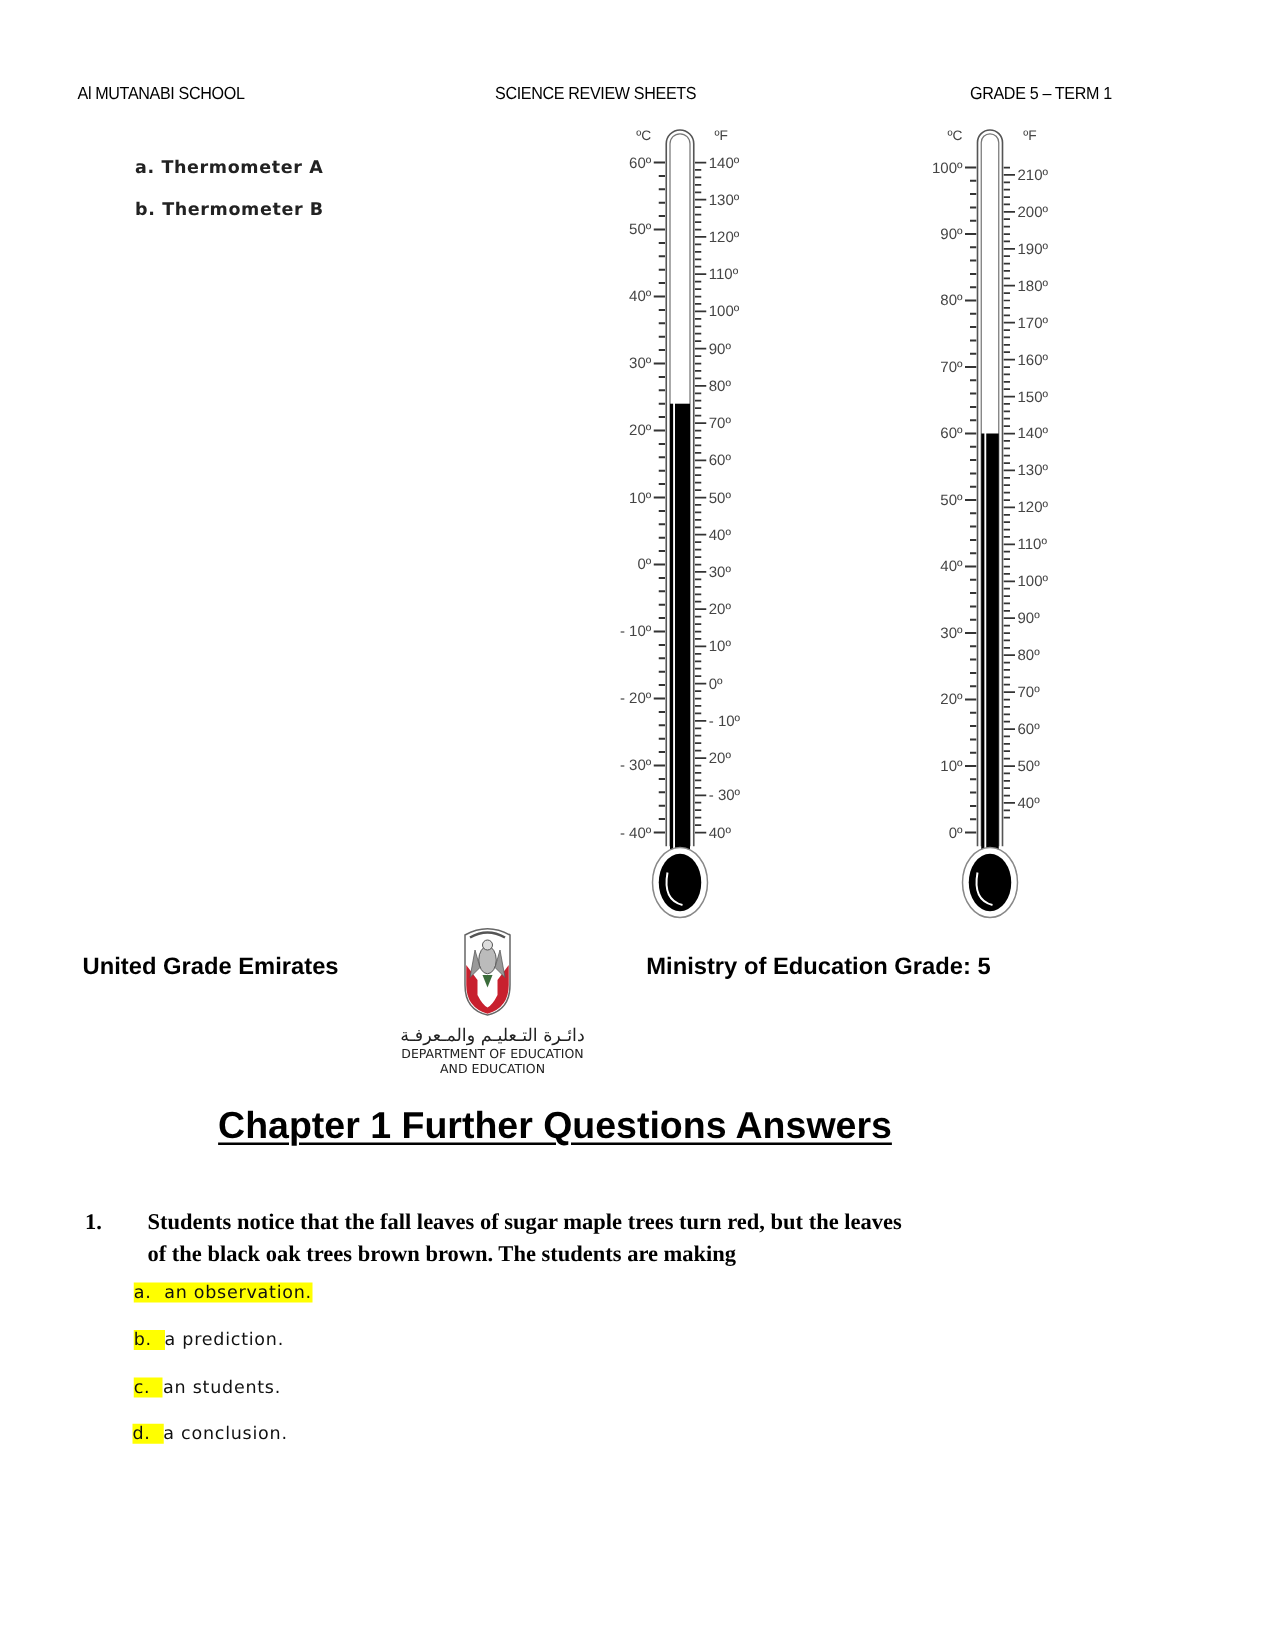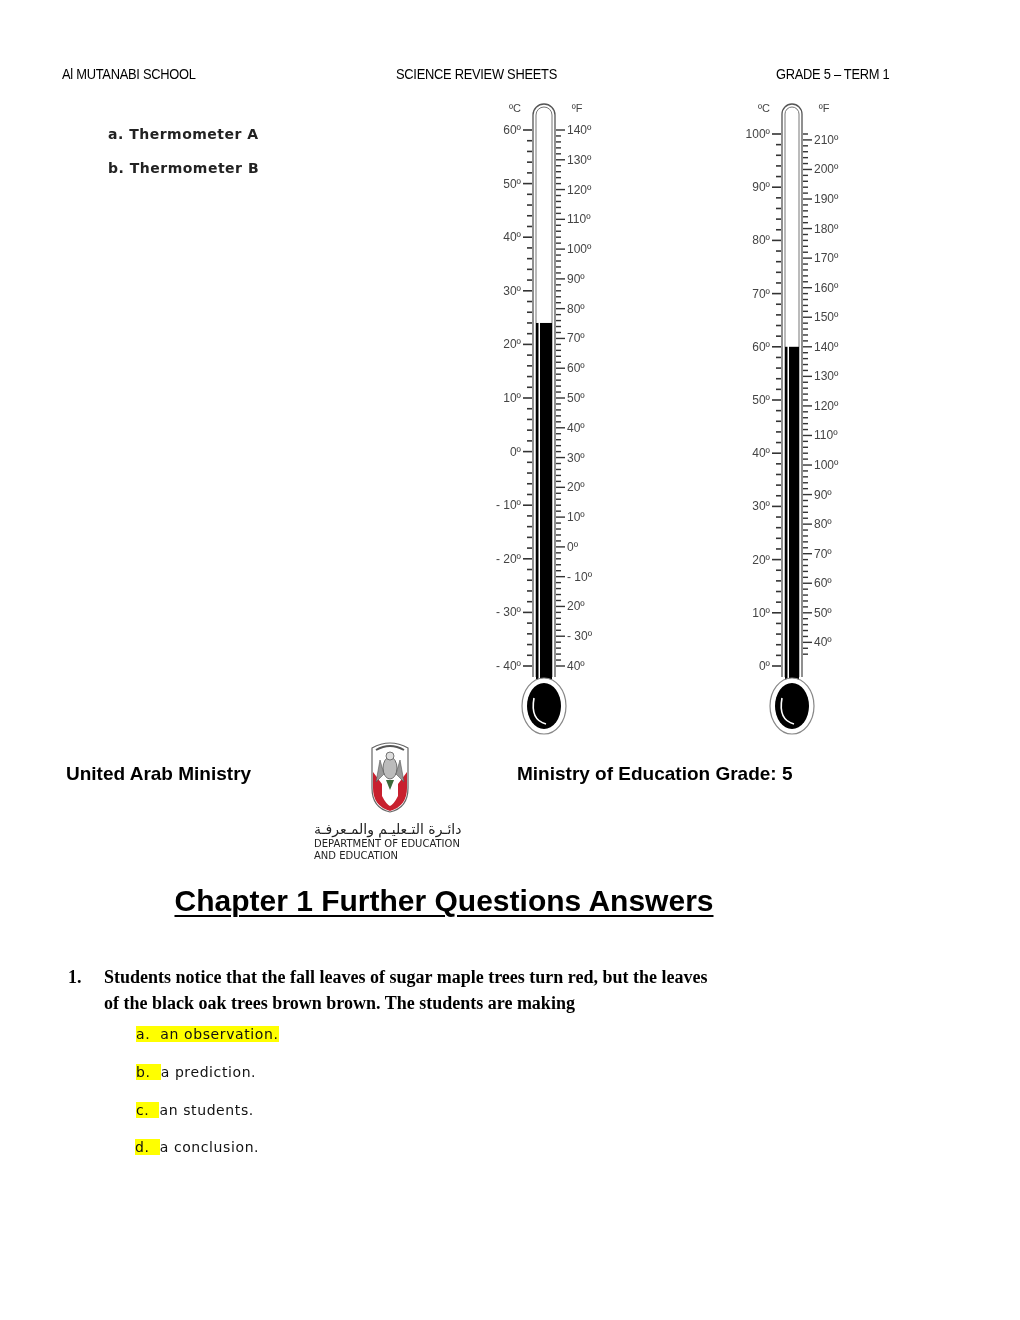--- a/index.html
+++ b/index.html
@@ -6,23 +6,23 @@
   body { width:1020px; height:1320px; position:relative; overflow:hidden; font-family:"Liberation Sans", sans-serif; color:#000; }
   .abs { position:absolute; }
   .hdr { font-family:"Liberation Sans", sans-serif; font-size:14px; top:66px; letter-spacing:-0.3px; transform:scaleX(0.92); transform-origin:left top; }
   .opt-top { font-family:"DejaVu Sans", sans-serif; font-size:14px; color:#222; letter-spacing:0.5px;font-weight:bold; }
   .therm { position:absolute; }
   .therm svg { display:block; }
   .bold-row { font-family:"Liberation Sans", sans-serif; font-weight:bold; font-size:19px; }
   .title { left:0; width:888px; top:884px; text-align:center; font-size:30px; font-weight:bold; }
   .title span { text-decoration:underline; text-decoration-thickness:2px; text-underline-offset:4px; }
   .q { font-family:"Liberation Serif", serif; font-weight:bold; font-size:18px; line-height:26px; }
-  .opt { font-family:"DejaVu Sans", sans-serif; font-size:14px; color:#111; letter-spacing:0.6px;margin-left:29px; }
+  .opt { font-family:"DejaVu Sans", sans-serif; font-size:14px; color:#111; letter-spacing:0.6px; }
   .hl { background:#ffff00; }
-  .logo-text { font-family:"DejaVu Sans", sans-serif; font-size:10px; text-align:left; line-height:12px; color:#222; }
+  .logo-text { font-family:"DejaVu Sans", sans-serif; font-size:10px; text-align:center; line-height:12px; color:#222; }
 </style>
 </head>
 <body>
 
 <div class="abs hdr" style="left:62px;">Al MUTANABI SCHOOL</div>
 <div class="abs hdr" style="left:396px;">SCIENCE REVIEW SHEETS</div>
 <div class="abs hdr" style="left:776px;">GRADE 5 – TERM 1</div>
 
 <div class="abs opt-top" style="left:108px; top:126px;">
   <span>a.</span>
@@ -395,21 +395,21 @@
       <text x="84" y="377.02222222222224" font-size="12" fill="#444" text-anchor="start" font-family="Liberation Sans, sans-serif">100º</text>
       <text x="84" y="406.5777777777778" font-size="12" fill="#444" text-anchor="start" font-family="Liberation Sans, sans-serif">90º</text>
       <text x="84" y="436.1333333333333" font-size="12" fill="#444" text-anchor="start" font-family="Liberation Sans, sans-serif">80º</text>
       <text x="84" y="465.68888888888887" font-size="12" fill="#444" text-anchor="start" font-family="Liberation Sans, sans-serif">70º</text>
       <text x="84" y="495.24444444444447" font-size="12" fill="#444" text-anchor="start" font-family="Liberation Sans, sans-serif">60º</text>
       <text x="84" y="524.8" font-size="12" fill="#444" text-anchor="start" font-family="Liberation Sans, sans-serif">50º</text>
       <text x="84" y="554.3555555555556" font-size="12" fill="#444" text-anchor="start" font-family="Liberation Sans, sans-serif">40º</text>
     </svg>
 </div>
 
-<div class="abs bold-row" style="left:66px; top:763px;">United Arab Ministry</div>
+<div class="abs bold-row" style="left:66px; top:763px;">United Grade Emirates</div>
 <div class="abs bold-row" style="left:504px; top:763px;margin-left:13px;">Ministry of Education Grade: 5</div>
 
 <div class="abs" style="left:368px; top:738px; width:44px; height:76px;">
   <svg width="44" height="76" viewBox="0 0 44 76">
     <path d="M4 10 Q22 0 40 10 L40 50 Q40 70 22 74 Q4 70 4 50 Z" fill="#fff" stroke="#666" stroke-width="1.2"></path>
     <path d="M5 34 L14 46 L14 58 Q18 66 22 68 Q26 66 30 58 L30 46 L39 34 L39 50 Q39 68 22 73 Q5 68 5 50 Z" fill="#c8202e"></path>
     <path d="M8 12 Q22 4 36 12" fill="none" stroke="#555" stroke-width="2"></path>
     <ellipse cx="22" cy="30" rx="7" ry="11" fill="#bbb" stroke="#555" stroke-width="0.8"></ellipse>
     <circle cx="22" cy="18" r="4" fill="#ddd" stroke="#555" stroke-width="0.8"></circle>
     <path d="M12 22 L8 44 L16 36 Z M32 22 L36 44 L28 36 Z" fill="#999" stroke="#555" stroke-width="0.6"></path>
@@ -418,21 +418,21 @@
 </div>
 <div class="abs logo-text" style="left:314px; top:820px; width:160px;">
   <div style="font-size:14px; line-height:18px;">دائـرة التـعليـم والمـعرفـة</div>
   <div>DEPARTMENT OF EDUCATION</div>
   <div>AND EDUCATION</div>
 </div>
 
 <div class="abs title"><span>Chapter 1 Further Questions Answers</span></div>
 
 <div class="abs q" style="left:68px; top:964px;">1.</div>
-<div class="abs q" style="left:104px; top:964px; width:720px;">
+<div class="abs q" style="left:118px; top:964px; width:720px;">
   <div>Students notice that the fall leaves of sugar maple trees turn red, but the leaves</div>
   <div>of the black oak trees brown brown. The students are making</div>
 </div>
 
 <div class="abs opt" style="left:107px; top:1026px;">
   <span class="hl"><span>a.</span>&nbsp; <span>an observation.</span></span>
 </div>
 <div class="abs opt" style="left:107px; top:1064px;">
   <span class="hl"><span>b.</span>&nbsp;&nbsp;</span><span>a prediction.</span>
 </div>

